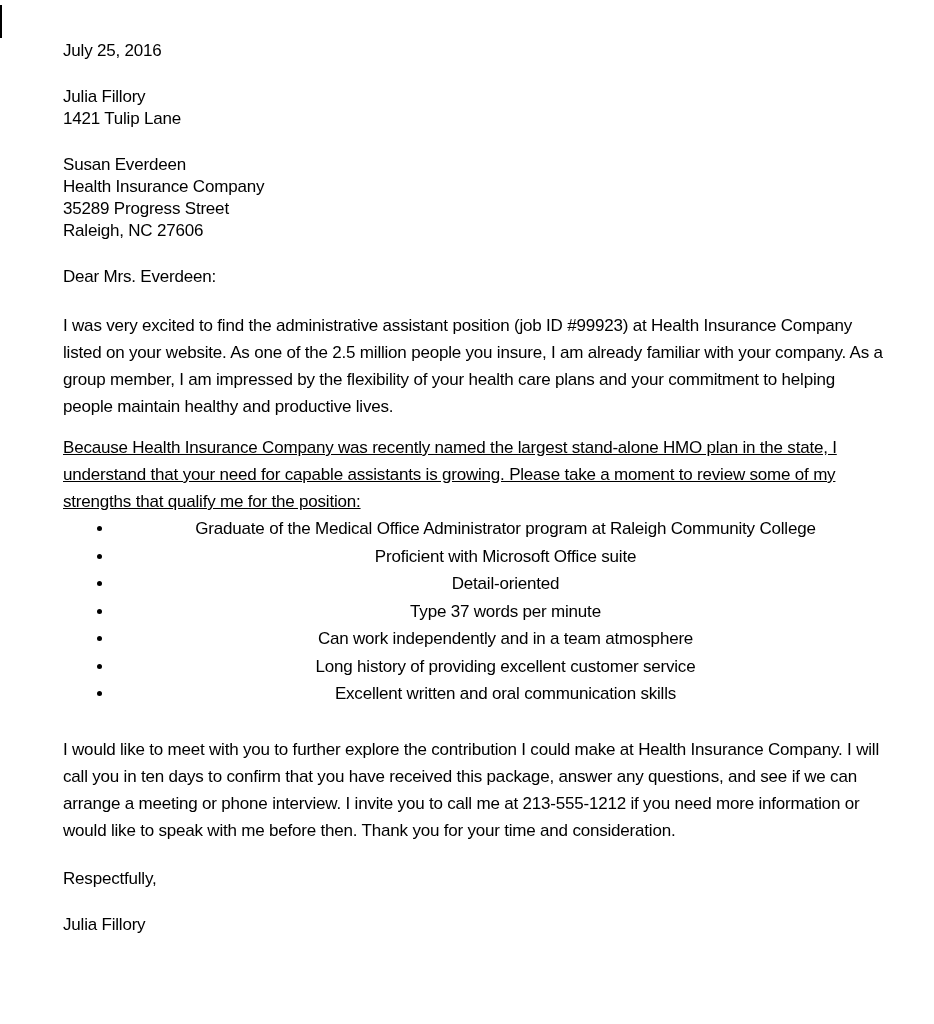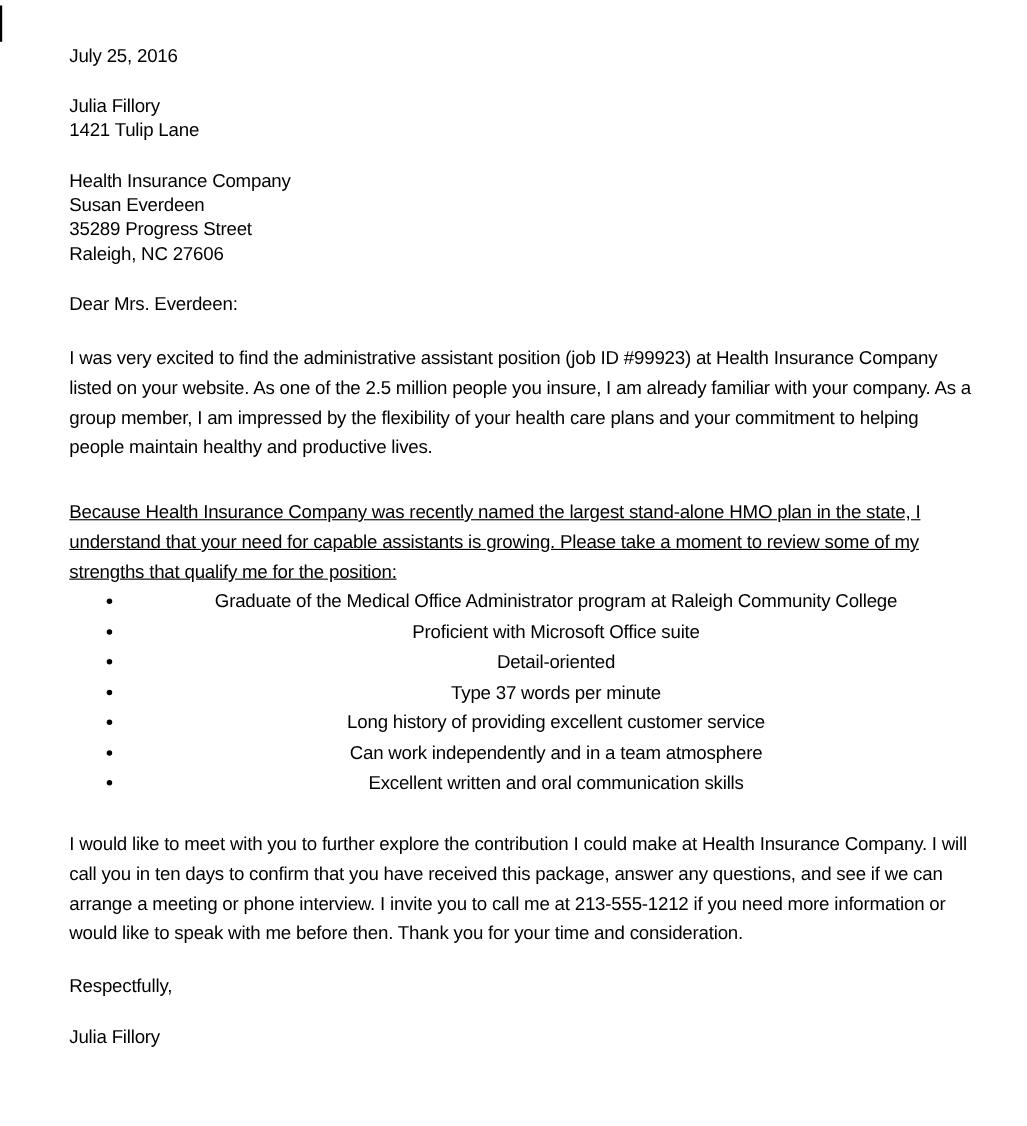--- a/index.html
+++ b/index.html
@@ -39,21 +39,21 @@
   .block {
     margin-bottom: 24px;
   }
 
   .block .line {
     line-height: 22px;
   }
 
   .para {
     line-height: 27px;
-    margin-bottom: 32px;
+    margin-bottom: 14px;
   }
 
   .para.no-gap {
     margin-bottom: 0;
     text-decoration: underline;
   }
 
   .bullet-list {
     list-style: none;
     margin: 0 0 28px 0;
@@ -90,41 +90,41 @@
     <div class="block">
       <div class="line">July 25, 2016</div>
     </div>
 
     <div class="block">
       <div class="line">Julia Fillory</div>
       <div class="line">1421 Tulip Lane</div>
     </div>
 
     <div class="block">
+      <div class="line">Susan Everdeen</div>
       <div class="line">Health Insurance Company</div>
-      <div class="line">Susan Everdeen</div>
       <div class="line">35289 Progress Street</div>
       <div class="line">Raleigh, NC 27606</div>
     </div>
 
     <div class="block">
       <div class="line">Dear Mrs. Everdeen:</div>
     </div>
 
     <p class="para">I was very excited to find the administrative assistant position (job ID #99923) at Health Insurance Company listed on your website. As one of the 2.5 million people you insure, I am already familiar with your company. As a group member, I am impressed by the flexibility of your health care plans and your commitment to helping people maintain healthy and productive lives.</p>
 
     <p class="para no-gap">Because Health Insurance Company was recently named the largest stand-alone HMO plan in the state, I understand that your need for capable assistants is growing. Please take a moment to review some of my strengths that qualify me for the position:</p>
 
     <ul class="bullet-list">
       <li>Graduate of the Medical Office Administrator program at Raleigh Community College</li>
       <li>Proficient with Microsoft Office suite</li>
       <li>Detail-oriented</li>
       <li>Type 37 words per minute</li>
+      <li>Can work independently and in a team atmosphere</li>
       <li>Long history of providing excellent customer service</li>
-      <li>Can work independently and in a team atmosphere</li>
       <li>Excellent written and oral communication skills</li>
     </ul>
 
     <p class="para" style="margin-bottom: 24px;">I would like to meet with you to further explore the contribution I could make at Health Insurance Company. I will call you in ten days to confirm that you have received this package, answer any questions, and see if we can arrange a meeting or phone interview. I invite you to call me at 213-555-1212 if you need more information or would like to speak with me before then. Thank you for your time and consideration.</p>
 
     <div class="block">
       <div class="line">Respectfully,</div>
     </div>
 
     <div class="block">

